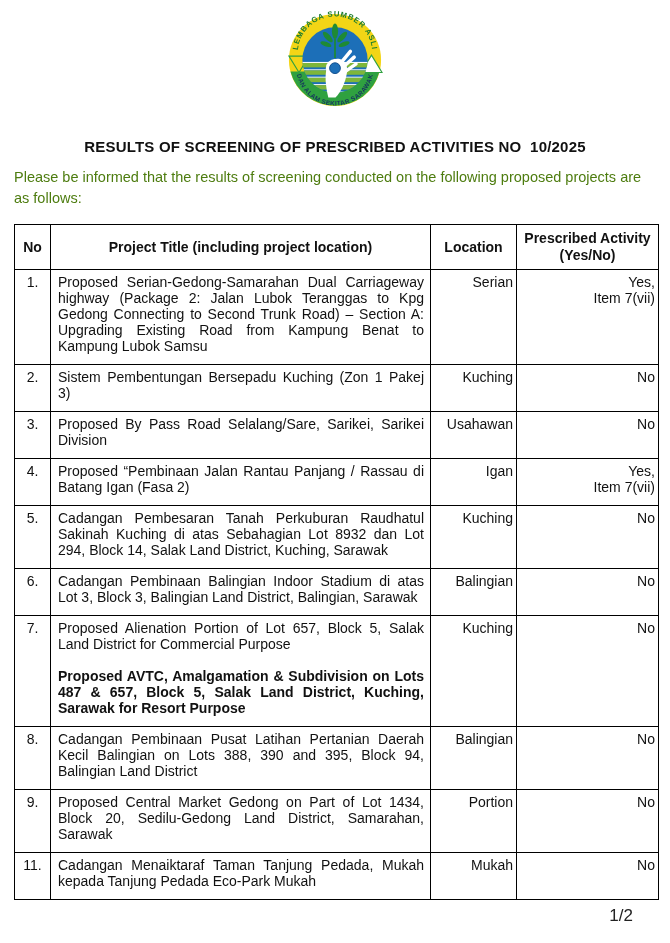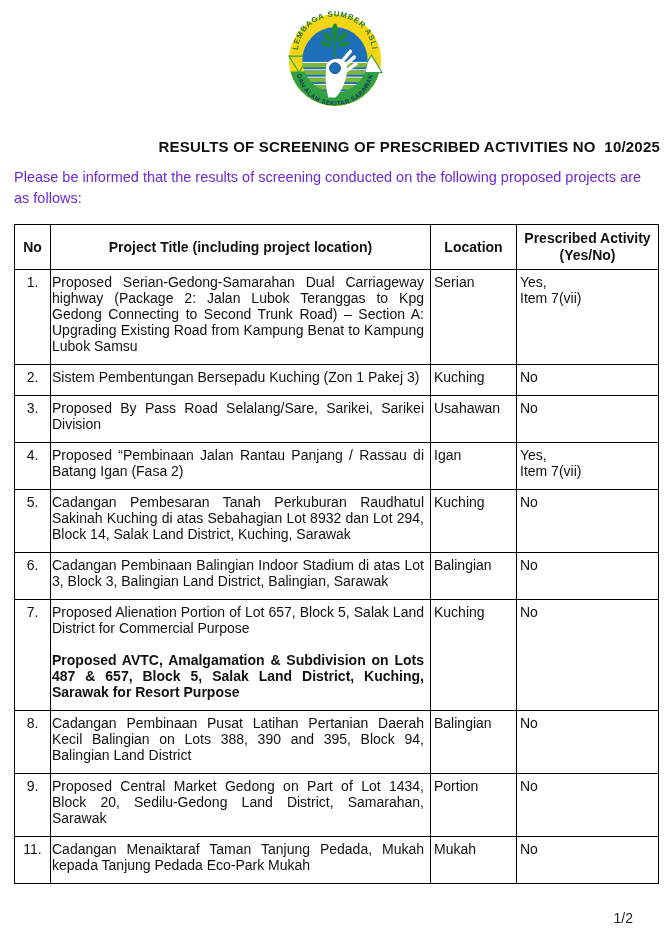--- a/index.html
+++ b/index.html
@@ -15,32 +15,32 @@
     width: 670px; height: 943px;
     overflow: hidden;
     background: #ffffff;
   }
   .logo-wrap {
     width: 96px; height: 102px;
     margin: 9px auto 0 auto;
   }
   .doc-title {
     margin: 27px 10px 8px 10px;
-    text-align: right;
+    text-align: center;
     font-size: 15px;
     font-weight: bold;
     letter-spacing: 0.2px;
     white-space: pre-wrap;
     color: #111;
   }
   .intro {
     margin: 12px 13px 0 14px;
     font-size: 14.5px;
     line-height: 21px;
-    color: #6d28d9;
+    color: #4d7c0f;
   }
   table.results {
     border-collapse: collapse;
     table-layout: fixed;
     width: 644px;
     margin: 15px 0 0 14px;
   }
   table.results th, table.results td {
     border: 1px solid #000;
     vertical-align: top;
@@ -55,39 +55,39 @@
     white-space: pre-line;
     line-height: 17px;
     padding: 2px 3px;
   }
   td.cell-no {
     text-align: center;
     padding: 4px 2px 10px 2px;
     line-height: 16px;
   }
   td.cell-title {
-    padding: 4px 6px 10px 1px;
+    padding: 4px 6px 10px 7px;
   }
   td.cell-title p {
     margin: 0;
     text-align: justify;
     line-height: 16px;
   }
   td.cell-title p + p { margin-top: 16px; font-weight: bold; }
   td.cell-loc, td.cell-pa {
-    text-align: left;
+    text-align: right;
     padding: 4px 3px 10px 3px;
     line-height: 16px;
     white-space: pre-line;
   }
   .page-number {
     position: absolute;
     right: 37px;
     bottom: 17px;
-    font-size: 14px;
+    font-size: 17px;
     color: #222;
   }
 </style>
 </head>
 <body>
 
 <div class="page">
 
   <div class="logo-wrap">
     <svg viewBox="0 0 100 100" width="96" height="102">

